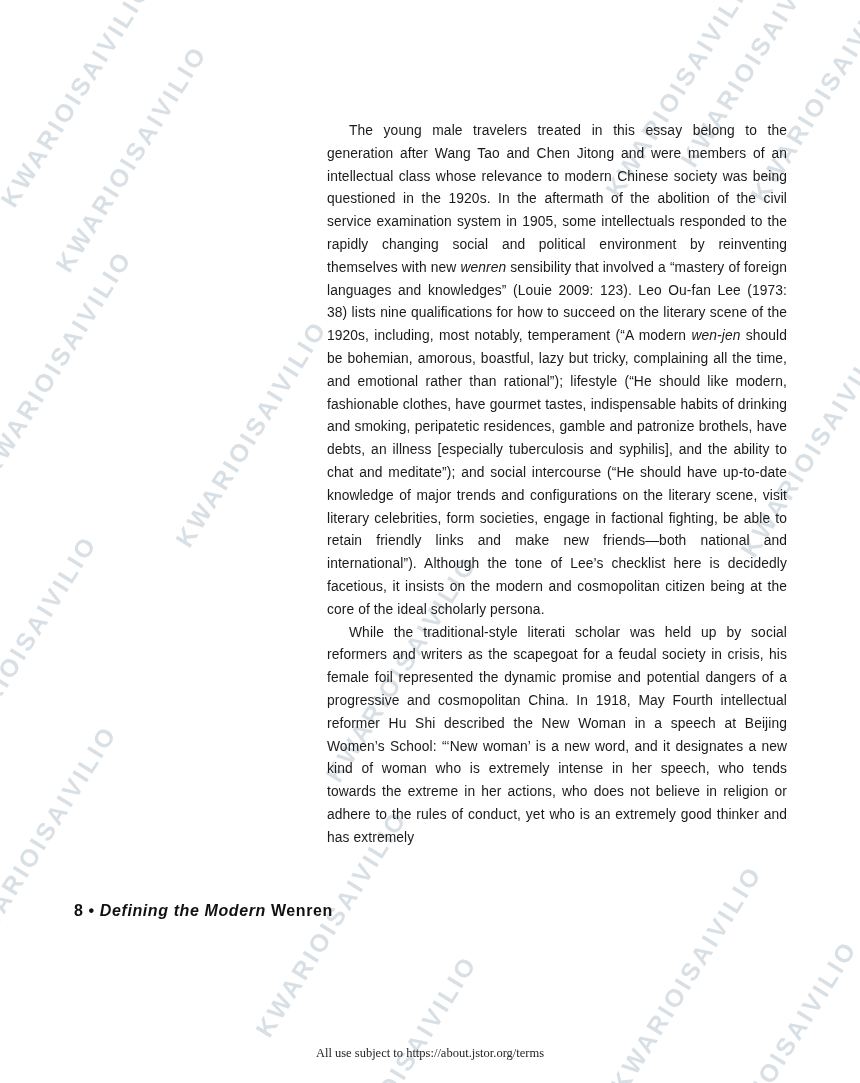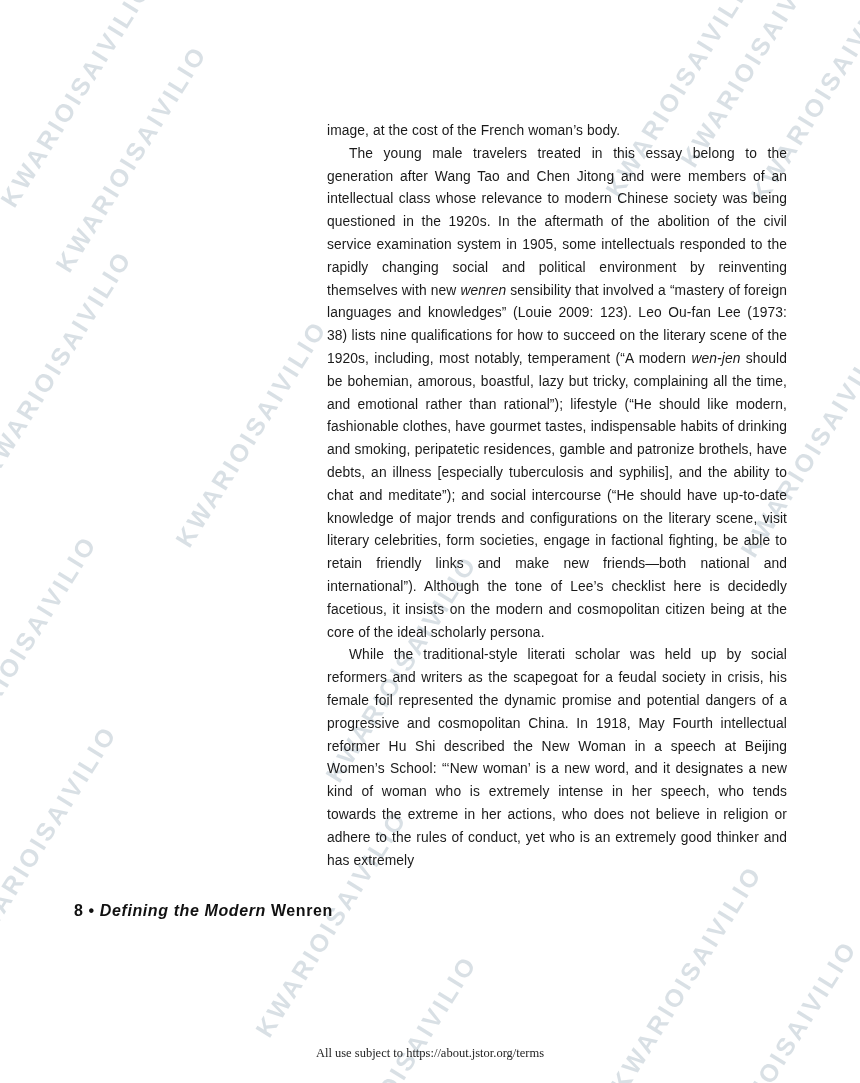--- a/index.html
+++ b/index.html
@@ -86,21 +86,20 @@
     <div class="wm" style="left:-125px; top:605px;">KWARIOISAIVILIO</div>
     <div class="wm" style="left:255px;  top:625px;">KWARIOISAIVILIO</div>
     <div class="wm" style="left:-105px; top:795px;">KWARIOISAIVILIO</div>
     <div class="wm" style="left:185px;  top:880px;">KWARIOISAIVILIO</div>
     <div class="wm" style="left:540px;  top:935px;">KWARIOISAIVILIO</div>
     <div class="wm" style="left:255px;  top:1025px;">KWARIOISAIVILIO</div>
     <div class="wm" style="left:635px;  top:1010px;">KWARIOISAIVILIO</div>
   </div>
 
   <main class="text-block" id="text-block">
-      <p class="para"><span>image, at the cost of the French woman’s body.</span></p>
       <p class="para indent"><span>The young male travelers treated in this essay belong to the generation after Wang Tao and Chen Jitong and were members of an intellectual class whose relevance to modern Chinese society was being questioned in the 1920s. In the aftermath of the abolition of the civil service examination system in 1905, some intellectuals responded to the rapidly changing social and political environment by reinventing themselves with new </span><span class="it">wenren</span><span> sensibility that involved a “mastery of foreign languages and knowledges” (Louie 2009: 123). Leo Ou-fan Lee (1973: 38) lists nine qualifications for how to succeed on the literary scene of the 1920s, including, most notably, temperament (“A modern </span><span class="it">wen-jen</span><span> should be bohemian, amorous, boastful, lazy but tricky, complaining all the time, and emotional rather than rational”); lifestyle (“He should like modern, fashionable clothes, have gourmet tastes, indispensable habits of drinking and smoking, peripatetic residences, gamble and patronize brothels, have debts, an illness [especially tuberculosis and syphilis], and the ability to chat and meditate”); and social intercourse (“He should have up-to-date knowledge of major trends and configurations on the literary scene, visit literary celebrities, form societies, engage in factional fighting, be able to retain friendly links and make new friends—both national and international”). Although the tone of Lee’s checklist here is decidedly facetious, it insists on the modern and cosmopolitan citizen being at the core of the ideal scholarly persona.</span></p>
       <p class="para indent"><span>While the traditional-style literati scholar was held up by social reformers and writers as the scapegoat for a feudal society in crisis, his female foil represented the dynamic promise and potential dangers of a progressive and cosmopolitan China. In 1918, May Fourth intellectual reformer Hu Shi described the New Woman in a speech at Beijing Women’s School: “‘New woman’ is a new word, and it designates a new kind of woman who is extremely intense in her speech, who tends towards the extreme in her actions, who does not believe in religion or adhere to the rules of conduct, yet who is an extremely good thinker and has extremely</span></p>
     </main>
 
   <div class="running-footer" id="running-footer"><span class="bd">8 </span><span class="bd">• </span><span class="it bd">Defining the Modern</span><span class="bd"> Wenren</span></div>
 
   <div class="jstor-note">
     <div class="note-line2">All use subject to https://about.jstor.org/terms</div>
   </div>
 

